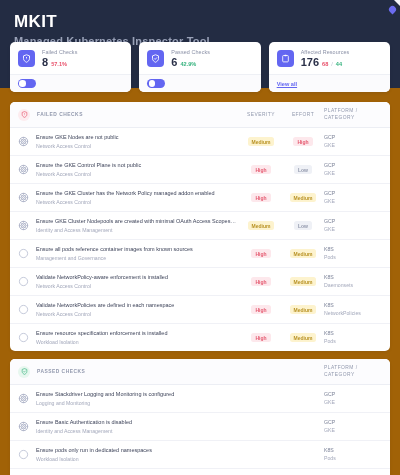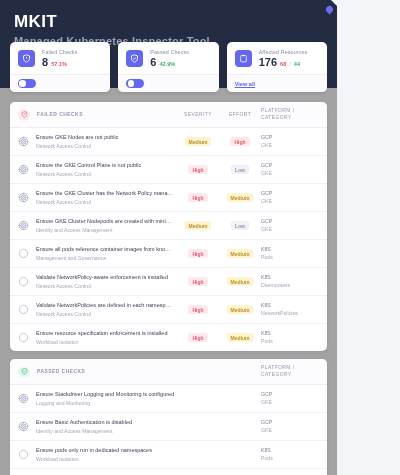--- a/index.html
+++ b/index.html
@@ -3,21 +3,21 @@
 <meta charset="utf-8">
 <style>
   * { box-sizing: border-box; margin: 0; padding: 0; }
   html, body {
     width: 400px;
     height: 475px;
     font-family: "Liberation Sans", sans-serif;
     background: #f4f5f9;
     overflow: hidden;
   }
-  .page { position: relative; width: 337px; height: 475px; background: #a3a3a3; }
+  .page { position: relative; width: 400px; height: 475px; background: #a16207; }
 
   
   .hero {
     position: relative;
     height: 88px;
     background: #232c43;
     overflow: hidden;
   }
   .corner-fold {
     position: absolute;

